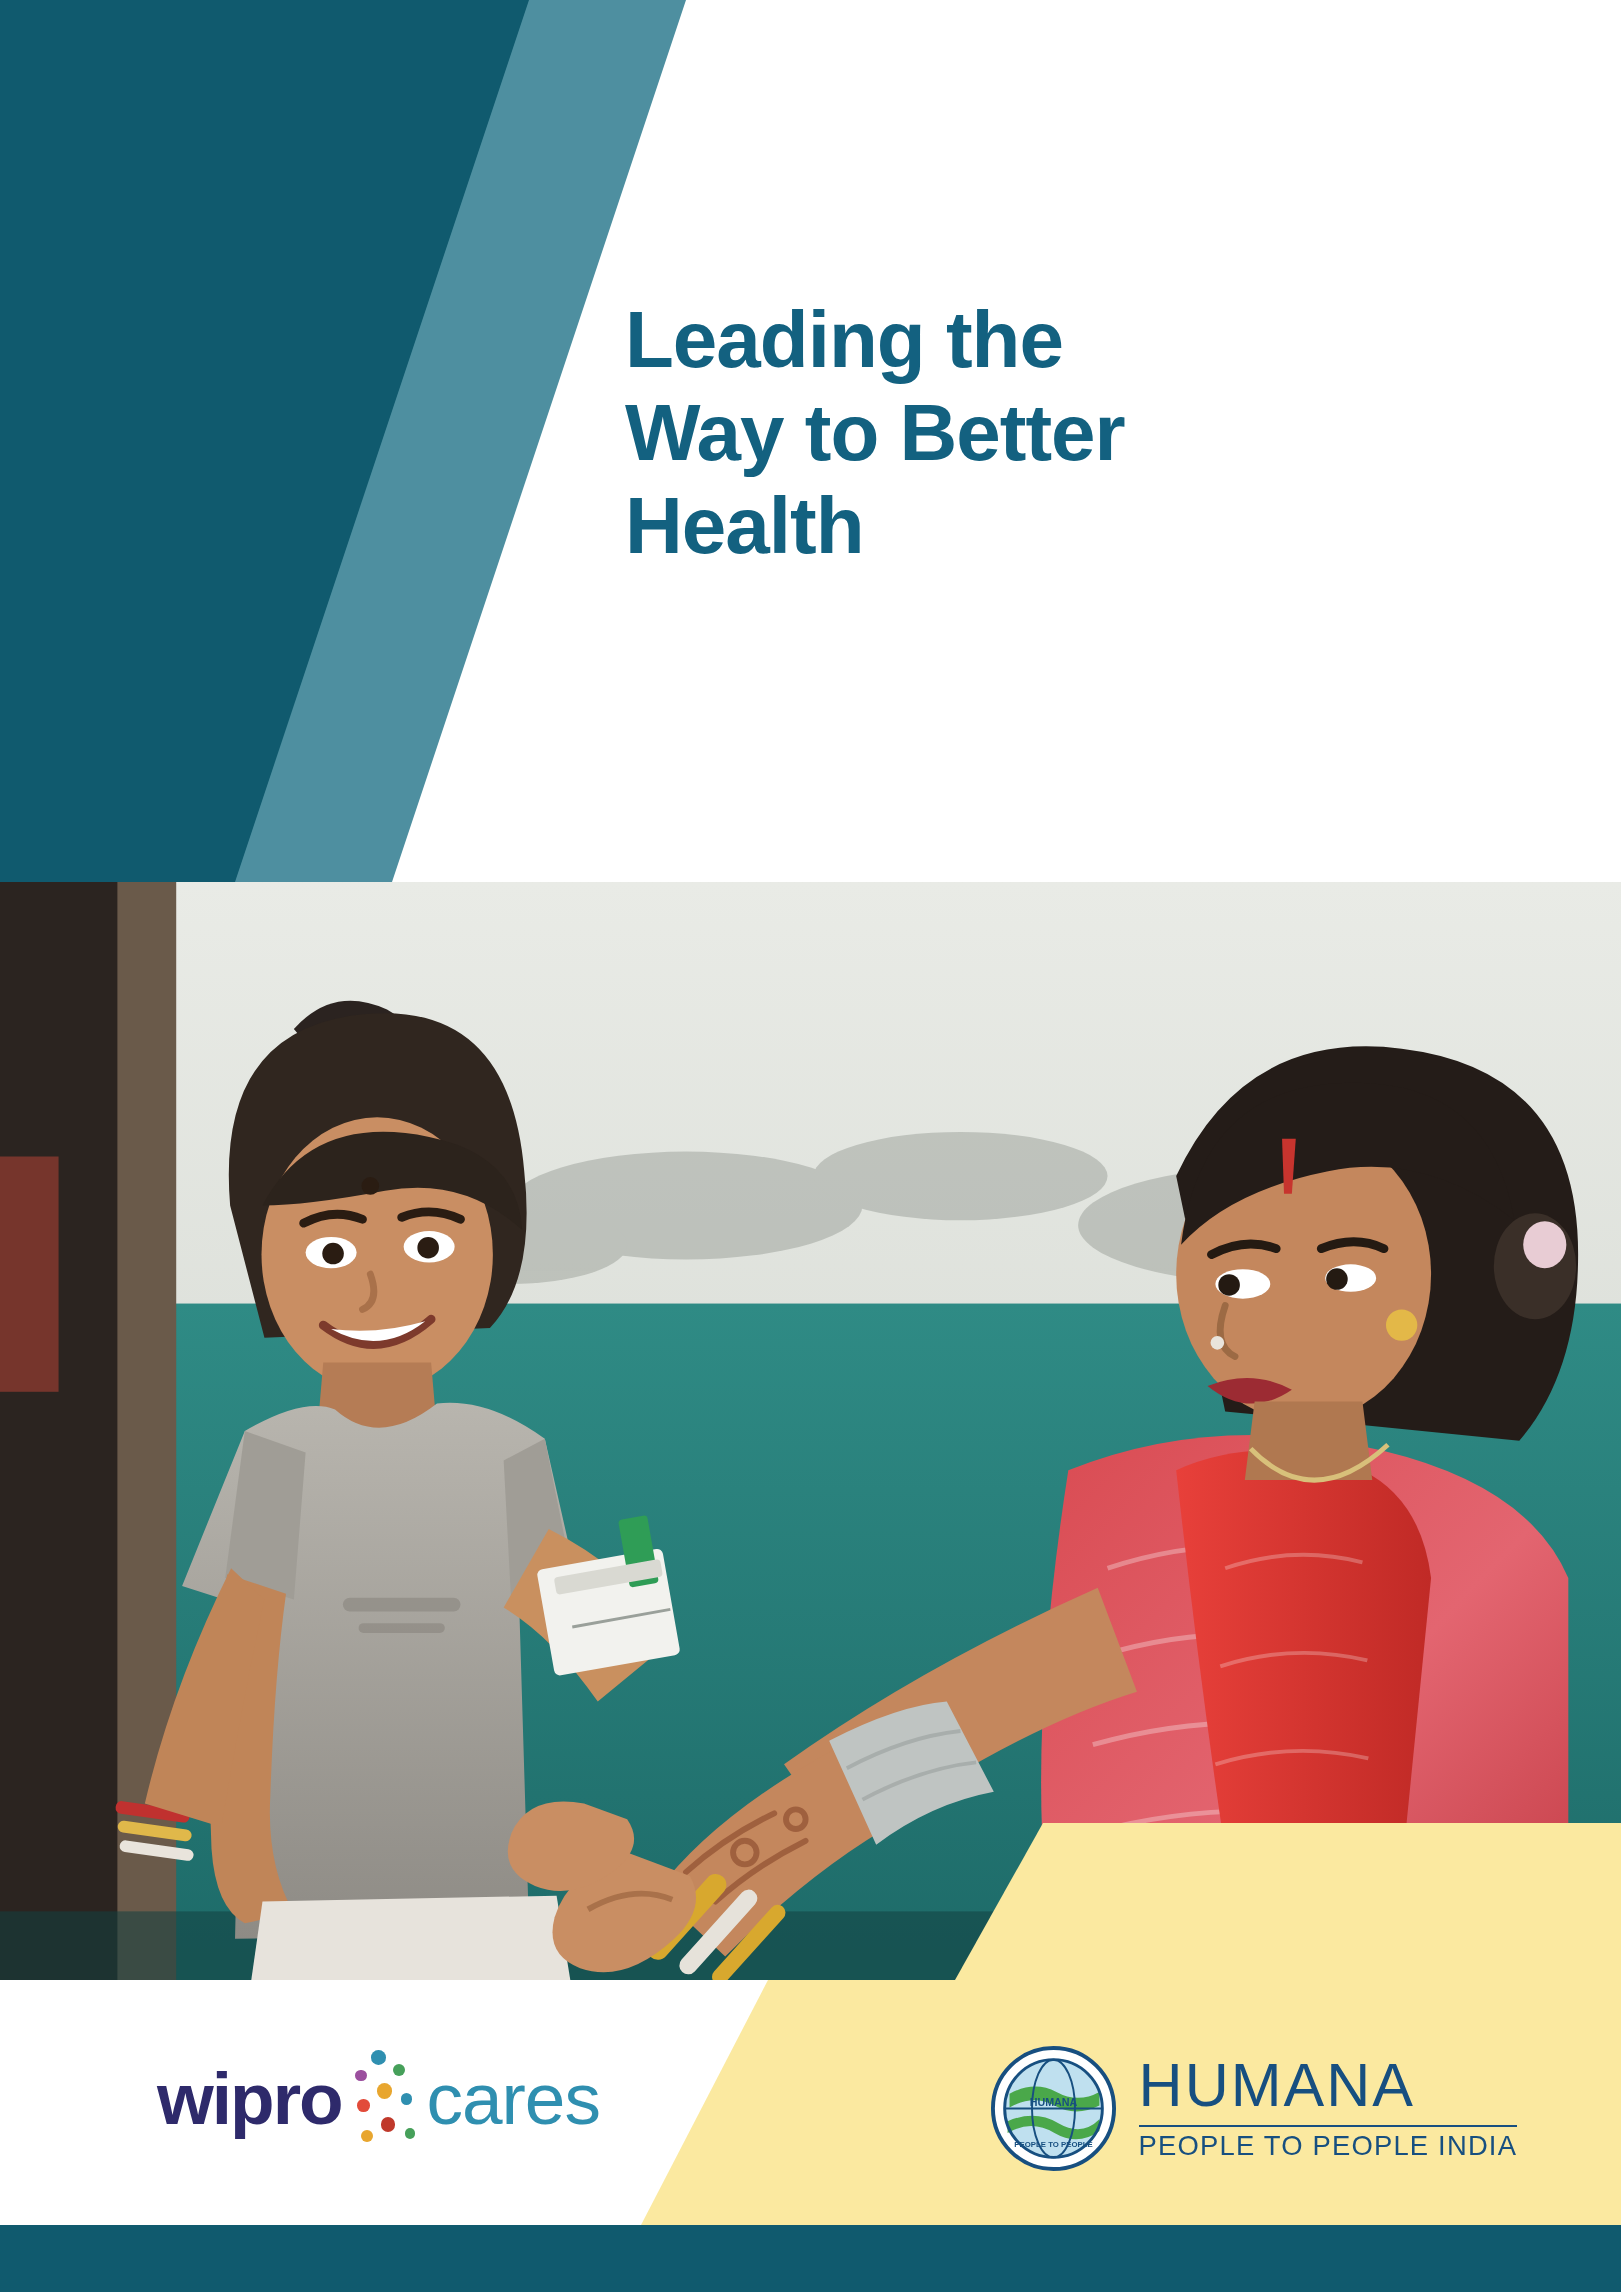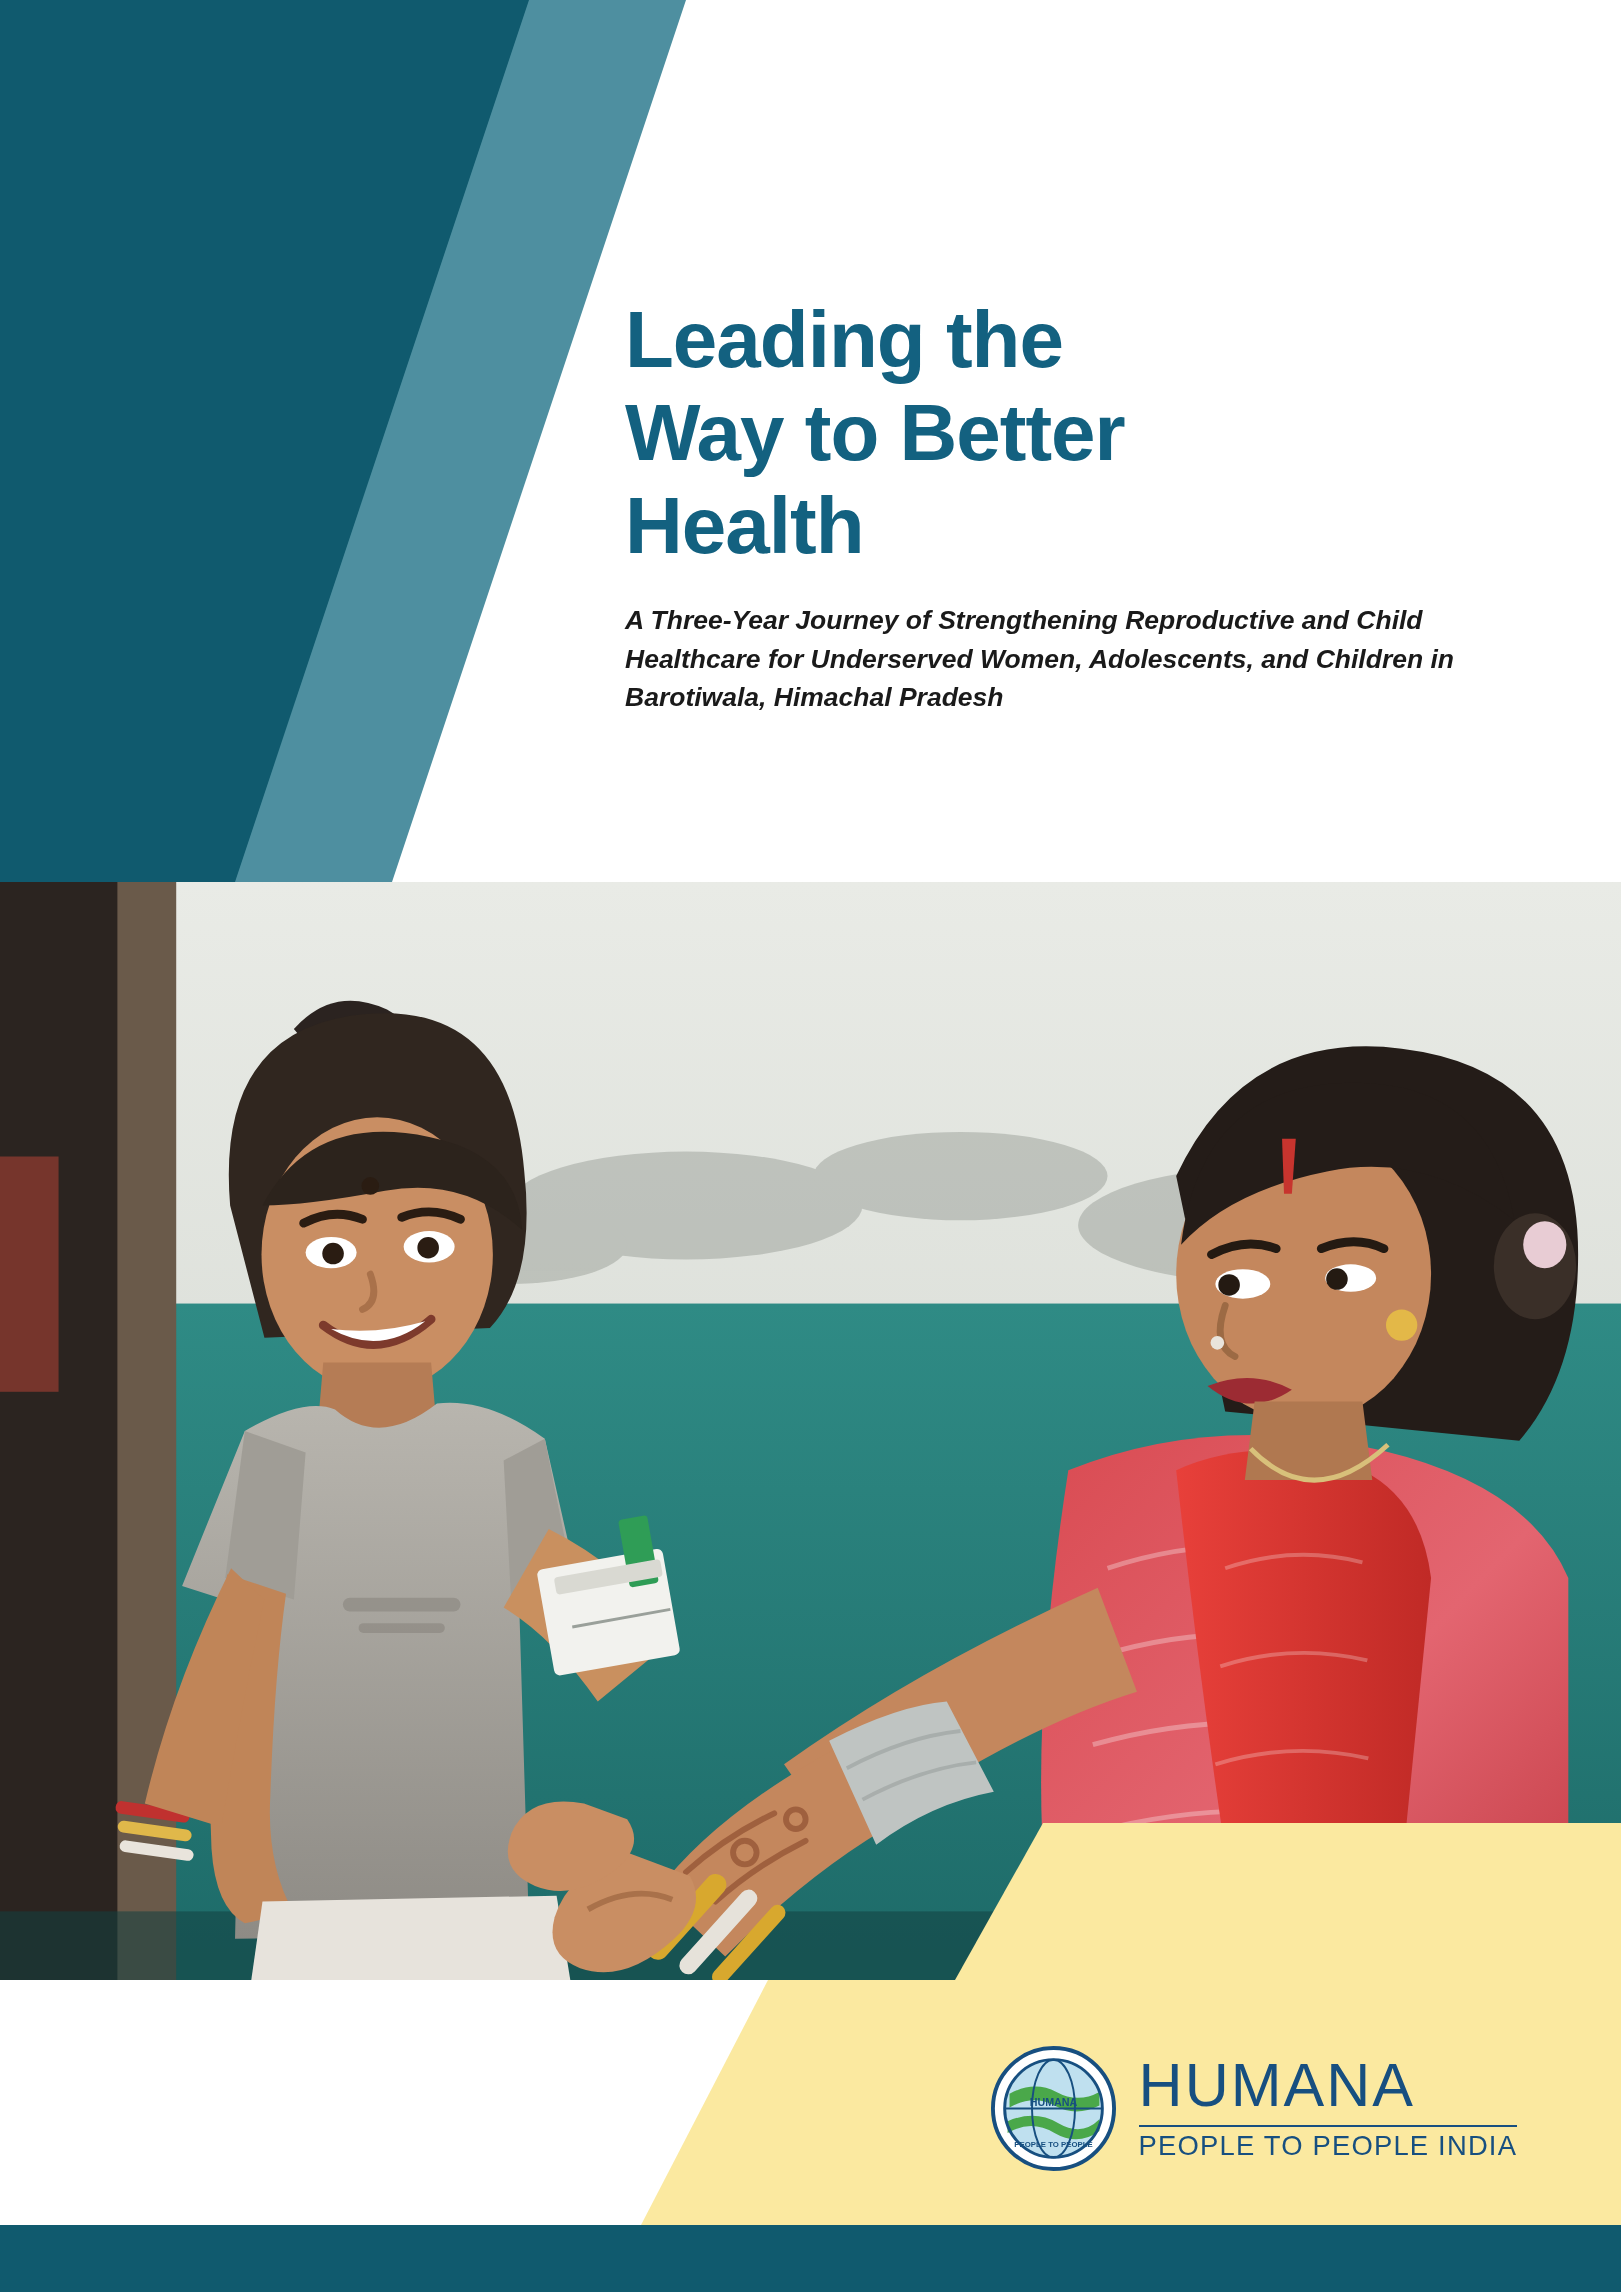--- a/index.html
+++ b/index.html
@@ -206,21 +206,20 @@
   <div class="header">
     <div class="header-teal-dark"></div>
     <div class="header-teal-light"></div>
 
     <div class="title-block">
       <h1 class="doc-title">
         <span>Leading the</span><br>
         <span>Way to Better</span><br>
         <span>Health</span>
       </h1>
-      <div class="doc-subtitle">A Three-Year Journey of Strengthening Reproductive and Child Healthcare for Underserved Women, Adolescents, and Children in Barotiwala, Himachal Pradesh</div>
     </div>
   </div>
 
   <div class="photo">
     <svg viewBox="0 0 1654 1120" preserveAspectRatio="xMidYMid slice">
       <defs>
         <linearGradient id="wallTop" x1="0" y1="0" x2="0" y2="1">
           <stop offset="0%" stop-color="#e9ebe6"></stop>
           <stop offset="100%" stop-color="#cfd4cd"></stop>
         </linearGradient>
@@ -385,20 +384,35 @@
         <path d="M880 936 q60 -32 116 -38"></path>
       </g>
     </svg>
 
     <div class="photo-wedge"></div>
   </div>
 
   <div class="footer">
     <div class="footer-yellow"></div>
 
+    <div class="wipro-logo">
+      <span class="wipro-word">wipro</span>
+      <span class="wipro-dots">
+        <i style="left:23.5px; top:5.9px;  width:14.7px; height:14.7px; background:#2f8fb0;"></i>
+        <i style="left:45px; top:19.6px; width:12.7px; height:12.7px; background:#46a05a;"></i>
+        <i style="left:7.8px;  top:25.5px; width:11.8px; height:11.8px; background:#9b4f9e;"></i>
+        <i style="left:29px; top:39px; width:15.7px; height:15.7px; background:#e8a62f;"></i>
+        <i style="left:53px; top:49px; width:11.8px; height:11.8px; background:#2f8fb0;"></i>
+        <i style="left:9.8px; top:55px; width:12.7px; height:12.7px; background:#e24b3a;"></i>
+        <i style="left:33px; top:73px; width:14.7px; height:14.7px; background:#c0392b;"></i>
+        <i style="left:57px; top:84px; width:10.8px; height:10.8px; background:#46a05a;"></i>
+        <i style="left:13.7px; top:86px; width:11.8px; height:11.8px; background:#e8a62f;"></i>
+      </span>
+      <span class="cares-word">cares</span>
+    </div>
 
     <div class="humana-logo">
       <svg class="humana-globe" viewBox="0 0 130 130">
         <circle cx="65" cy="65" r="62" fill="#ffffff" stroke="#174f80" stroke-width="4"></circle>
         <circle cx="65" cy="65" r="50" fill="#bfe0ef"></circle>
         <path d="M20 50 q25 -14 48 -2 q22 12 44 0 l0 14 q-24 12 -46 0 q-22 -12 -46 2 z" fill="#4aa84a"></path>
         <path d="M18 78 q28 -12 52 2 q24 14 42 -4 l0 12 q-22 16 -46 2 q-24 -14 -48 0 z" fill="#4aa84a"></path>
         <ellipse cx="65" cy="65" rx="50" ry="50" fill="none" stroke="#174f80" stroke-width="3"></ellipse>
         <ellipse cx="65" cy="65" rx="22" ry="50" fill="none" stroke="#174f80" stroke-width="2"></ellipse>
         <line x1="15" y1="65" x2="115" y2="65" stroke="#174f80" stroke-width="2"></line>

